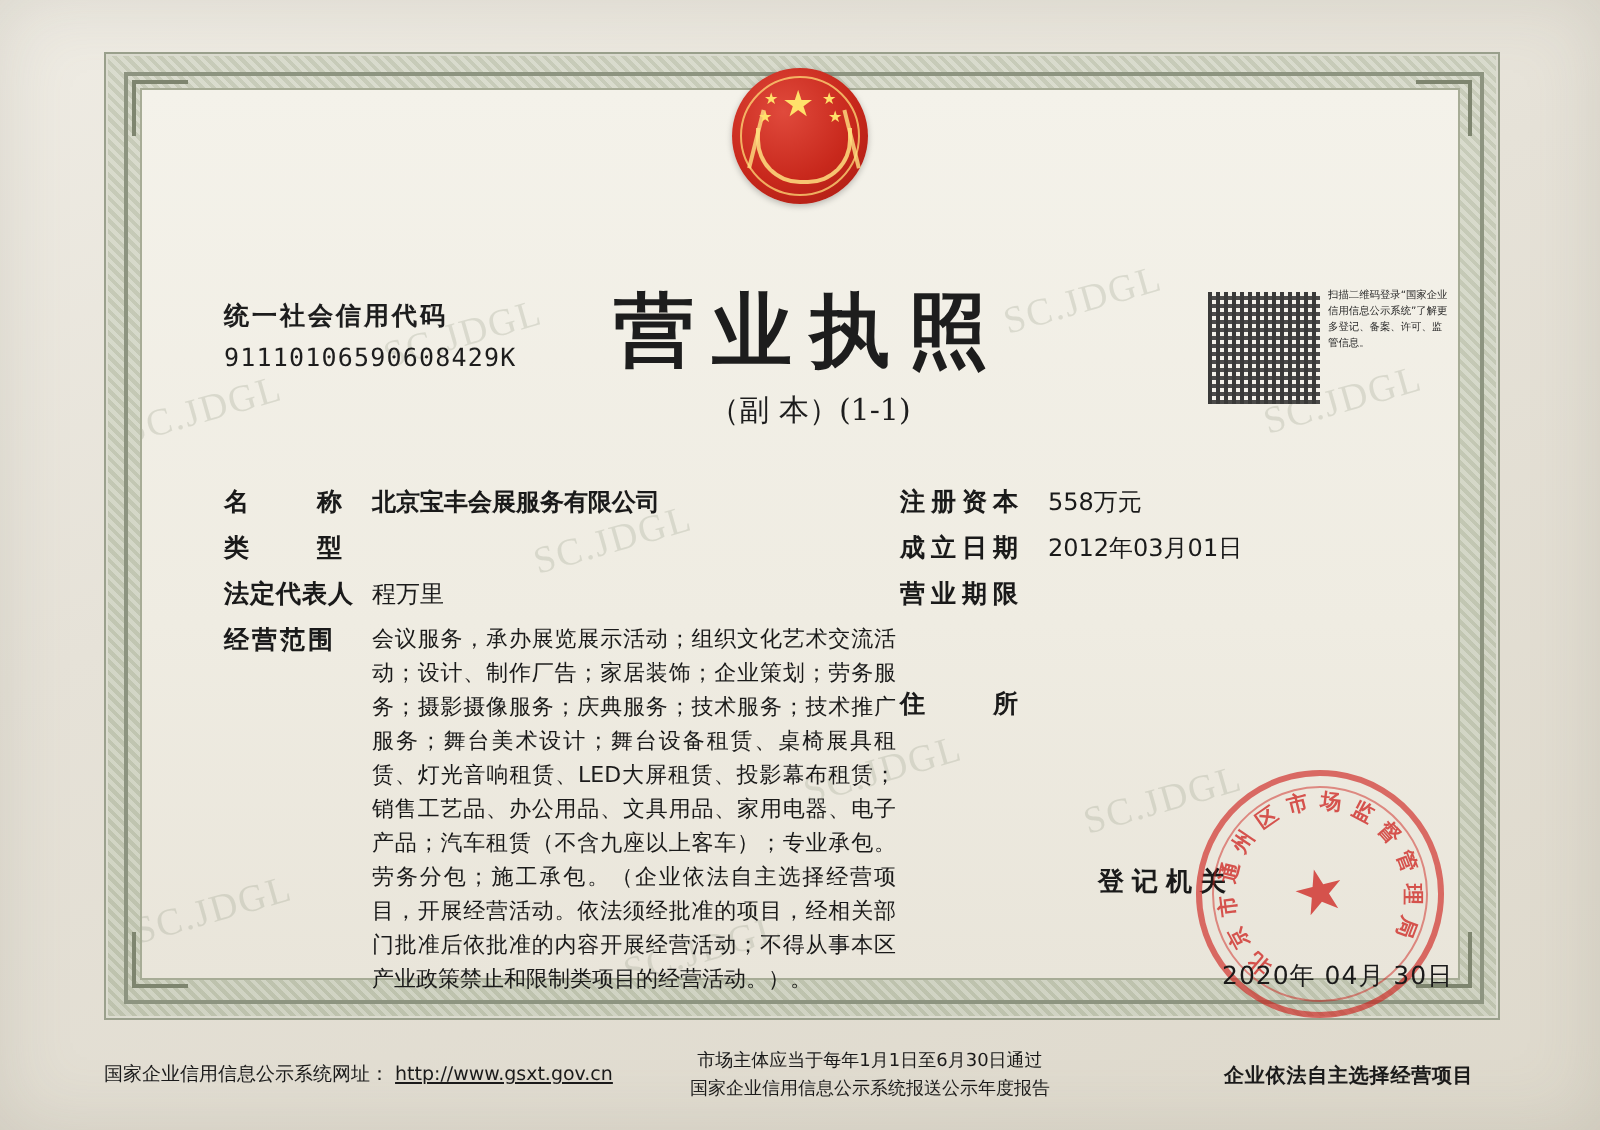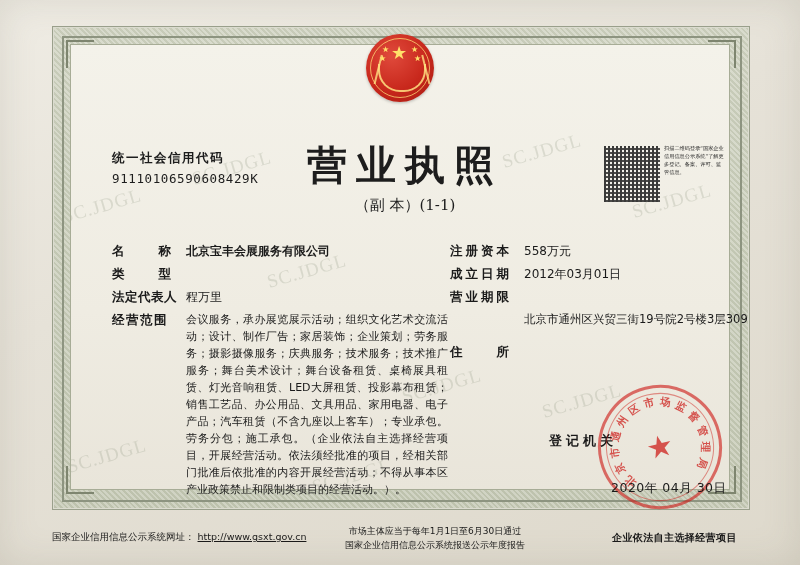--- a/index.html
+++ b/index.html
@@ -365,21 +365,20 @@
 
     <div class="row-label" style="left:450px; top:243px;">注册资本</div>
     <div class="row-value" style="left:524px; top:243px;">558万元</div>
 
     <div class="row-label" style="left:450px; top:266px;">成立日期</div>
     <div class="row-value" style="left:524px; top:266px;">2012年03月01日</div>
 
     <div class="row-label" style="left:450px; top:289px;">营业期限</div>
 
     <div class="row-label" style="left:450px; top:312px;margin-top:32px;">住　　所</div>
-    <div class="row-value" style="left:524px; top:312px; font-size:11.5px;">北京市通州区兴贸三街19号院2号楼3层309</div>
   </div>
 
   <div class="authority">登记机关</div>
   <div class="seal">
     <div class="inner-ring"></div>
     <div class="seal-star">★</div>
     <div class="seal-text">
         <span style="transform: rotate(-125deg) translateY(-46px);">北</span>
         <span style="transform: rotate(-104.167deg) translateY(-46px);">京</span>
         <span style="transform: rotate(-83.3333deg) translateY(-46px);">市</span>

